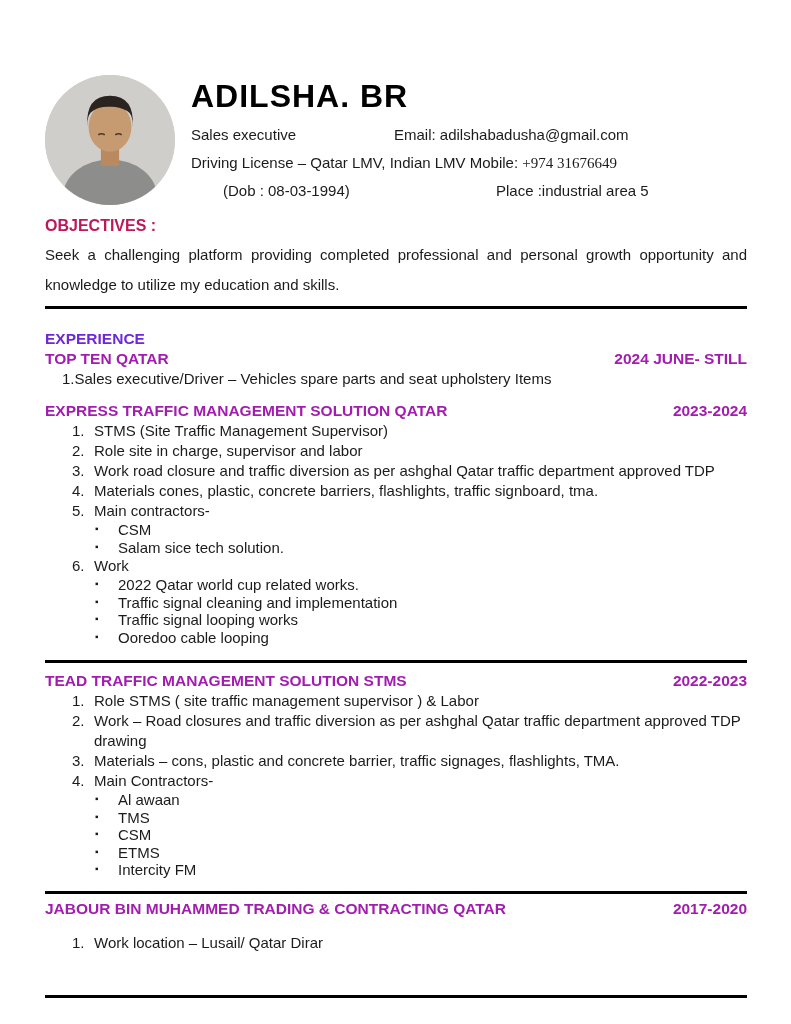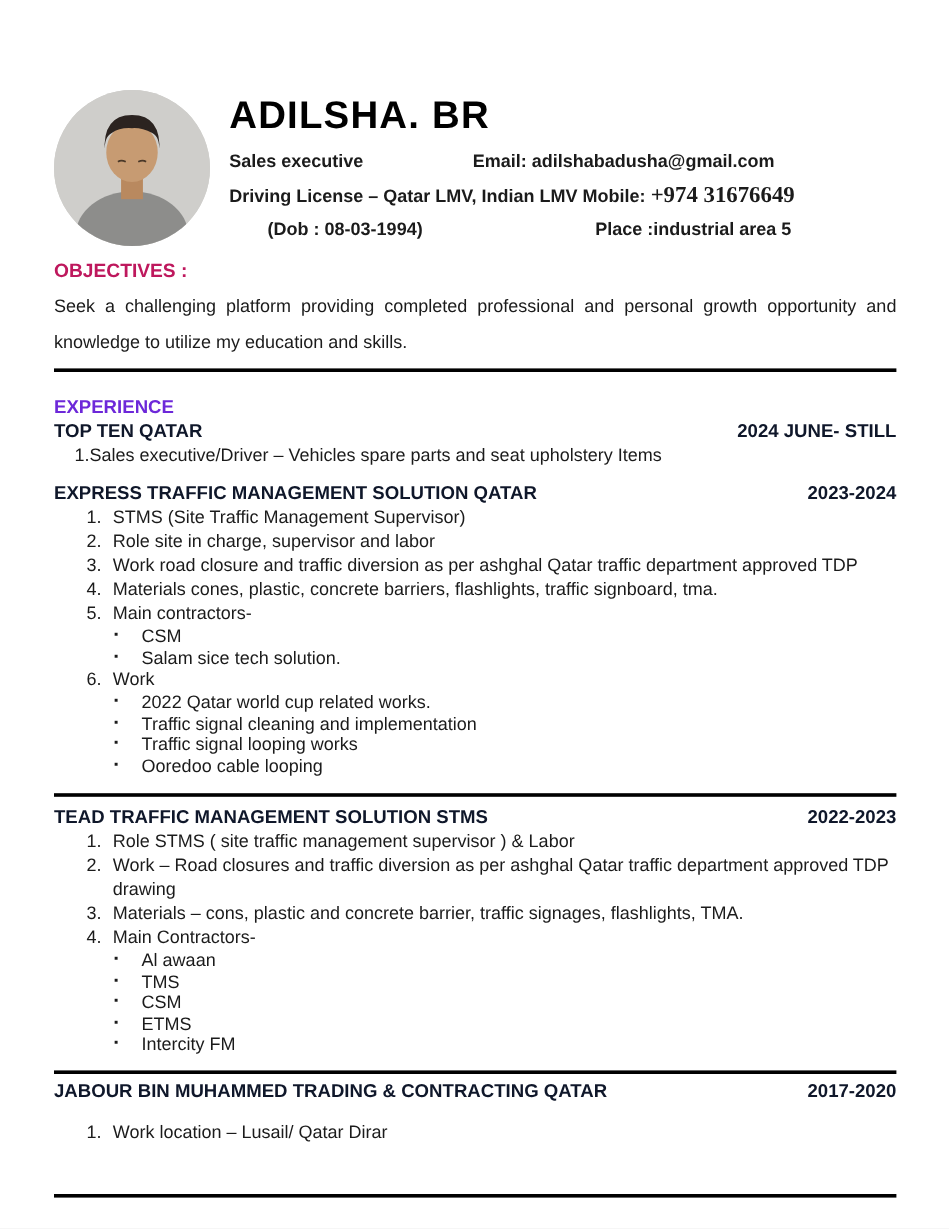--- a/index.html
+++ b/index.html
@@ -19,33 +19,33 @@
   .photo {
     width:130px; height:130px; border-radius:50%;
     overflow:hidden; flex-shrink:0; background:#cfcecb;
   }
   .photo svg { display:block; width:100%; height:100%; }
   .header-text { margin-left:16px; flex:1; padding-top:2px; }
   .name {
     font-size:32px; font-weight:bold; letter-spacing:1px;
     color:#000; line-height:34px; margin:2px 0 8px 0;
   }
-  .info-row { font-size:15px; line-height:28px; white-space:nowrap;font-weight:bold; }
+  .info-row { font-size:15px; line-height:28px; white-space:nowrap; }
   .col-a { display:inline-block; width:203px; }
   .col-b { display:inline-block; width:273px;margin-left:32px; }
-  .serif { font-family:"Liberation Serif", serif; font-size:19px; }
+  .serif { font-family:"Liberation Serif", serif; font-size:15px; }
   
   .objectives { margin-top:10px; }
   .obj-heading { font-weight:bold; font-size:16px; line-height:22px; color:#be185d; }
   .obj-text { font-size:15px; line-height:30px; text-align:justify; margin-top:3px; }
   .rule { height:3px; background:#000; }
   .rule-obj { margin-top:6px; }
   
   .exp-heading { font-weight:bold; font-size:15.5px; line-height:20px; color:#6d28d9; margin-top:20px; }
-  .job-row { display:flex; justify-content:space-between; font-weight:bold; font-size:15.5px; line-height:20px; color:#0f172a; }
+  .job-row { display:flex; justify-content:space-between; font-weight:bold; font-size:15.5px; line-height:20px; color:#a21caf; }
   .num-item { display:flex; margin-left:27px; line-height:20px; font-size:15px; }
   .num { min-width:22px; flex-shrink:0; }
   .tight { margin-left:17px; }
   .tight .num { min-width:0; }
   .sub-item { display:flex; margin-left:50px; line-height:17.5px; font-size:15px; align-items:flex-start; }
   .sub-item::before { content:"▪"; font-size:10px; width:23px; flex-shrink:0; position:relative; top:-1px; }
   .job1 { margin-top:0; }
   .job2 { margin-top:12px; }
   .rule-2 { margin-top:14px; }
   .job3 { margin-top:8px; }

